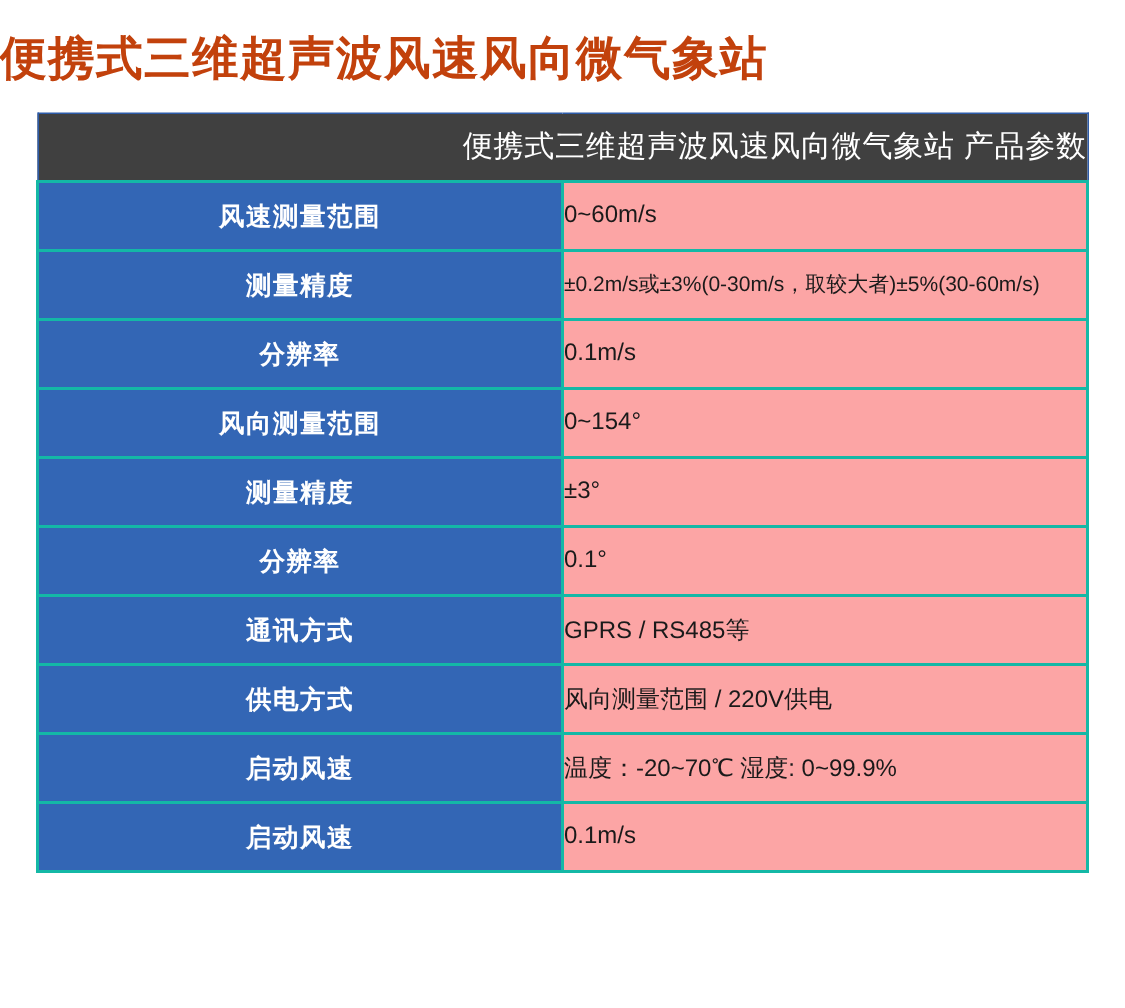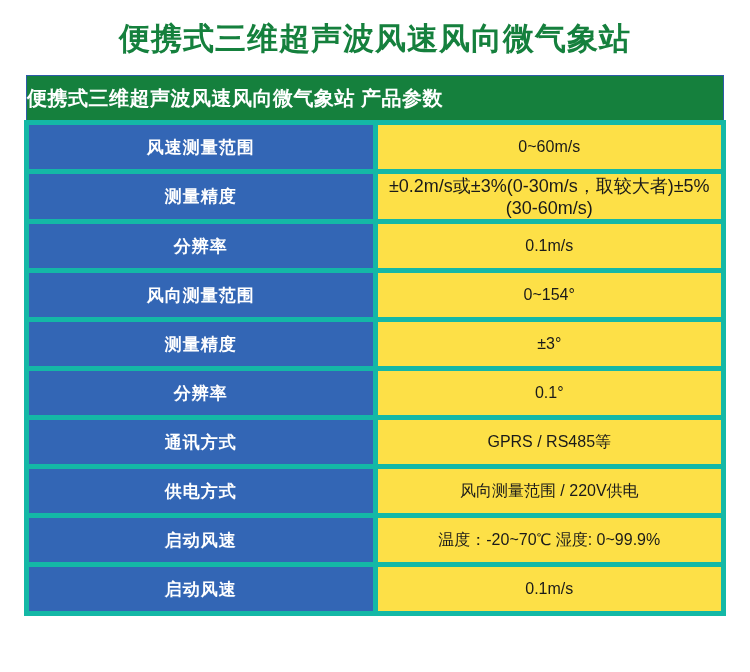--- a/index.html
+++ b/index.html
@@ -14,70 +14,69 @@
     overflow: hidden;
   }
   .page {
     width: 750px;
     height: 672px;
     box-sizing: border-box;
     padding: 0;
     position: relative;
   }
   .main-title {
-    text-align: center;
-    color: #15803d;
+    color: #c2410c;
     font-size: 31px;
     font-weight: bold;
     letter-spacing: 1px;
     padding-top: 20px;
     padding-bottom: 18px;
     line-height: 1.2;
   }
   .spec-table {
     width: 702px;
     margin: 0 auto;
     border-collapse: collapse;
     table-layout: fixed;
   }
   .spec-table td {
-    border: 5px solid #14b8a6;
+    border: 2px solid #14b8a6;
     padding: 0;
   }
   .table-header {
-    background: #15803d;
+    background: #404040;
     color: #ffffff;
     font-size: 20px;
-    font-weight: bold;
-    text-align: left;
+    font-weight: normal;
+    text-align: right;
     height: 44px;
     line-height: 44px;
     letter-spacing: 0.5px;
     border: 1px solid #2d5ba8 !important;
   }
   .label-cell {
     background: #3366b5;
     color: #ffffff;
     font-size: 17px;
     font-weight: bold;
     text-align: center;
     width: 180px;
     height: 44px;
     letter-spacing: 1px;
   }
   .value-cell {
-    background: #fde047;
+    background: #fca5a5;
     color: #1a1a1a;
     font-size: 16px;
-    text-align: center;
+    text-align: left;
     padding-left: 12px;
     height: 44px;
   }
   .value-cell.small {
-    font-size: 18px;
+    font-size: 14px;
   }
   .bottom-bar {
     position: absolute;
     left: 0;
     bottom: 0;
     width: 750px;
     height: 26px;
     background: #ffffff;
   }
 </style>

